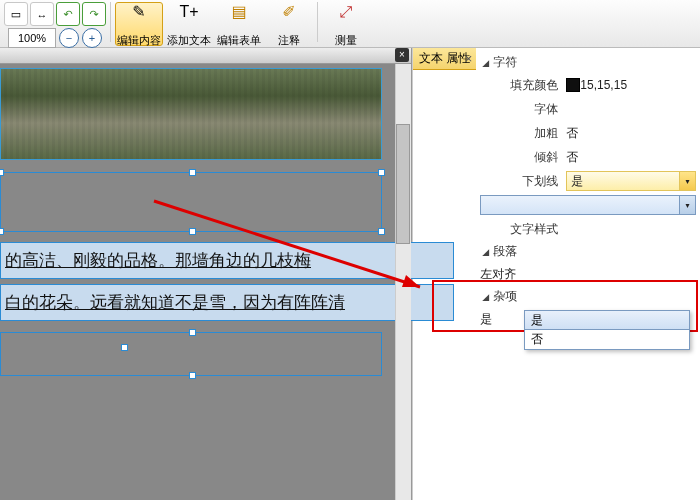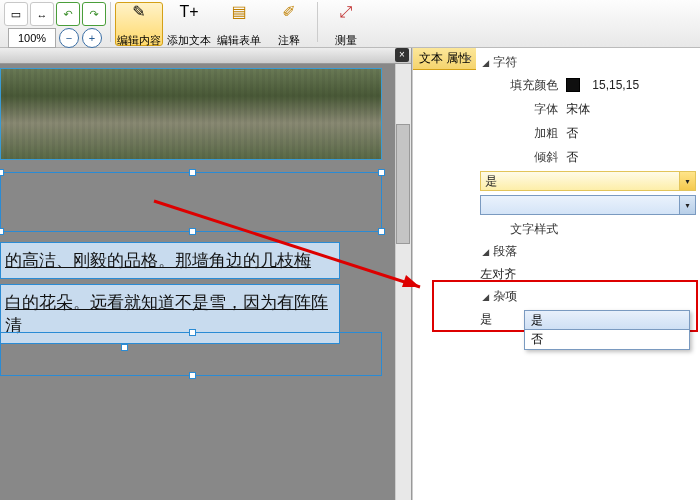--- a/index.html
+++ b/index.html
@@ -20,34 +20,34 @@
 .docarea{width:412px;position:relative;background:#888;border-right:1px solid #999}
 .docscroll{position:absolute;right:0;top:16px;bottom:0;width:16px;background:#e8e8e8;border-left:1px solid #ccc}
 .docscroll .thumb{position:absolute;top:60px;width:14px;height:120px;background:#c4c4c4;border:1px solid #999;left:0}
 .dochead{height:16px;background:linear-gradient(#eee,#ccc);border-bottom:1px solid #999;position:relative}
 .dochead .x{position:absolute;right:2px;top:0;width:14px;height:14px;background:#333;color:#fff;text-align:center;line-height:14px;font-size:10px;border-radius:2px}
 .page{position:absolute;left:0;top:16px;right:16px;bottom:0;background:#888}
 .photo{margin:4px 0 0 0;height:92px;background:linear-gradient(180deg,#6a7a5a 0%,#4a5a3a 30%,#8a8a7a 60%,#5a6a4a 100%);border:1px solid #3a9bd4;position:relative;width:382px}
 .photo::before{content:"";position:absolute;inset:0;background:repeating-linear-gradient(90deg,#7a7a6a 0 3px,#6a6a5a 3px 6px);opacity:.35;mix-blend-mode:overlay}
 .selbox{position:absolute;border:1px solid #2a8bd4}
 .handle{position:absolute;width:7px;height:7px;background:#fff;border:1px solid #2a8bd4}
-.txtblock{position:absolute;left:0;border:1px solid #2a8bd4;background:#c8dbee;padding:6px 4px;width:340px;font-family:"SimSun";font-size:17px;color:#111}
+.txtblock{position:absolute;left:0;border:1px solid #2a8bd4;background:#c8dbee;padding:6px 4px;width:454px;font-family:"SimSun";font-size:17px;color:#111}
 .txtblock.u{text-decoration:underline}
 .arrow{position:absolute;pointer-events:none}
 .arrow line{stroke:#d00;stroke-width:3}
 .arrow polygon{fill:#d00}
 .rpanel{flex:1;background:#fff;border-left:1px solid #ccc;display:flex;flex-direction:row}
 .rhead{height:22px;background:linear-gradient(#fce79a,#f5d46e);border-bottom:1px solid #d4a017;display:flex;align-items:center;padding:0 6px;font-size:12px;position:relative}
 .rhead .x{position:absolute;right:4px;top:3px;font-size:13px;color:#555}
 .rbody{flex:1;overflow:auto;padding:4px 0}
 .rsect{padding:2px 6px;display:flex;align-items:center;gap:4px;color:#333}
 .rsect .tri{font-size:9px;color:#444}
 .rrow{display:flex;align-items:center;height:24px;padding:0 4px}
 .rrow .lbl{width:86px;text-align:right;padding-right:8px;color:#333;font-size:12px}
-.rrow .val{flex:1;color:#222;font-size:12px;display:flex;align-items:flex-end;gap:12px}
+.rrow .val{flex:1;color:#222;font-size:12px;display:flex;align-items:flex-end;gap:0}
 .swatch{width:14px;height:14px;background:#0f0f0f;border:1px solid #000}
 .sel{flex:1;height:20px;border:1px solid #e2c45a;background:linear-gradient(#fffbe8,#fdeea8);display:flex;align-items:center;padding:0 4px;position:relative}
 .sel .dd{position:absolute;right:0;top:0;bottom:0;width:16px;background:linear-gradient(#ffe48a,#f5c94e);border-left:1px solid #e2c45a;display:flex;align-items:center;justify-content:center;font-size:8px}
 .dropdown{position:absolute;left:524px;top:310px;width:166px;background:#fff;border:1px solid #7a9ac0;box-shadow:2px 2px 4px rgba(0,0,0,.25);z-index:5}
 .dropdown .opt{height:20px;display:flex;align-items:center;padding:0 6px;font-size:12px}
 .dropdown .opt.sel-opt{background:linear-gradient(#e8f0fb,#cfe0f4);border:1px solid #7a9ac0;margin:-1px}
 .hlbox{position:absolute;border:2px solid #d00;pointer-events:none}
 </style>
 </head>
 <body>
@@ -134,32 +134,32 @@
 
       <div class="rrow">
           <div class="lbl">填充颜色</div>
           <div class="val">
             <div class="swatch"></div>
             <span>15,15,15</span>
           </div>
         </div>
       <div class="rrow">
           <div class="lbl">字体</div>
-          <div class="val">宋体</div>
         </div>
       <div class="rrow">
           <div class="lbl">加粗</div>
           <div class="val">否</div>
         </div>
       <div class="rrow">
           <div class="lbl">倾斜</div>
           <div class="val">否</div>
         </div>
 
       <div class="rrow">
+          <div class="lbl">下划线</div>
           <div class="val">
             <div class="sel">
               <span>是</span>
               <div class="dd">▾</div>
             </div>
           </div>
         </div>
       <div class="rrow">
           <div class="val">
             <div class="sel" style="background:linear-gradient(#eaf2fc,#d4e4f7);border-color:#7a9ac0">

